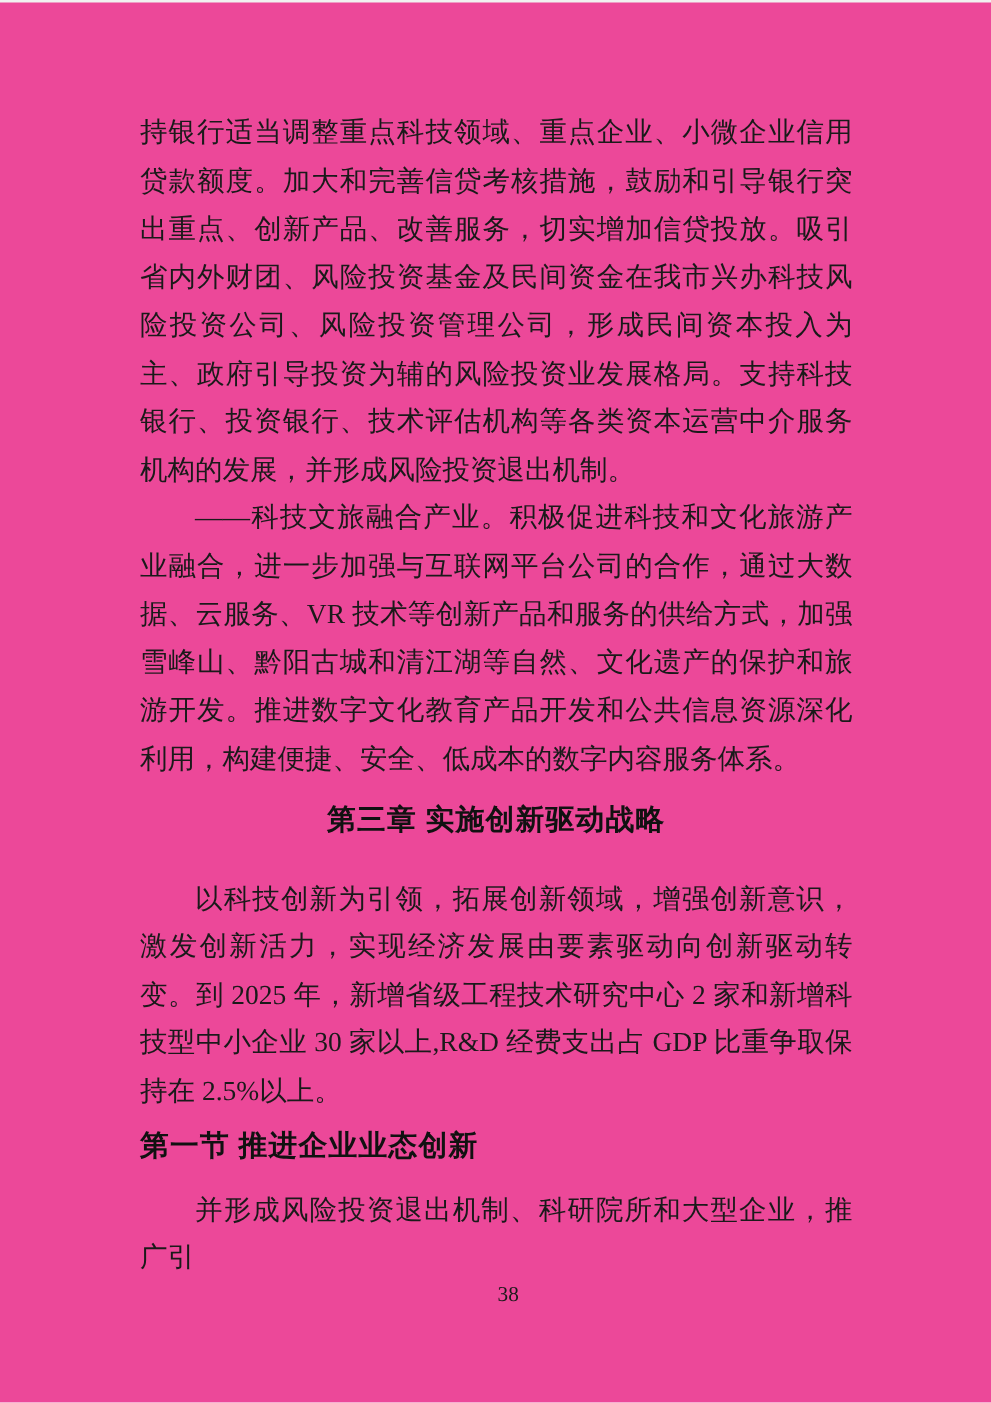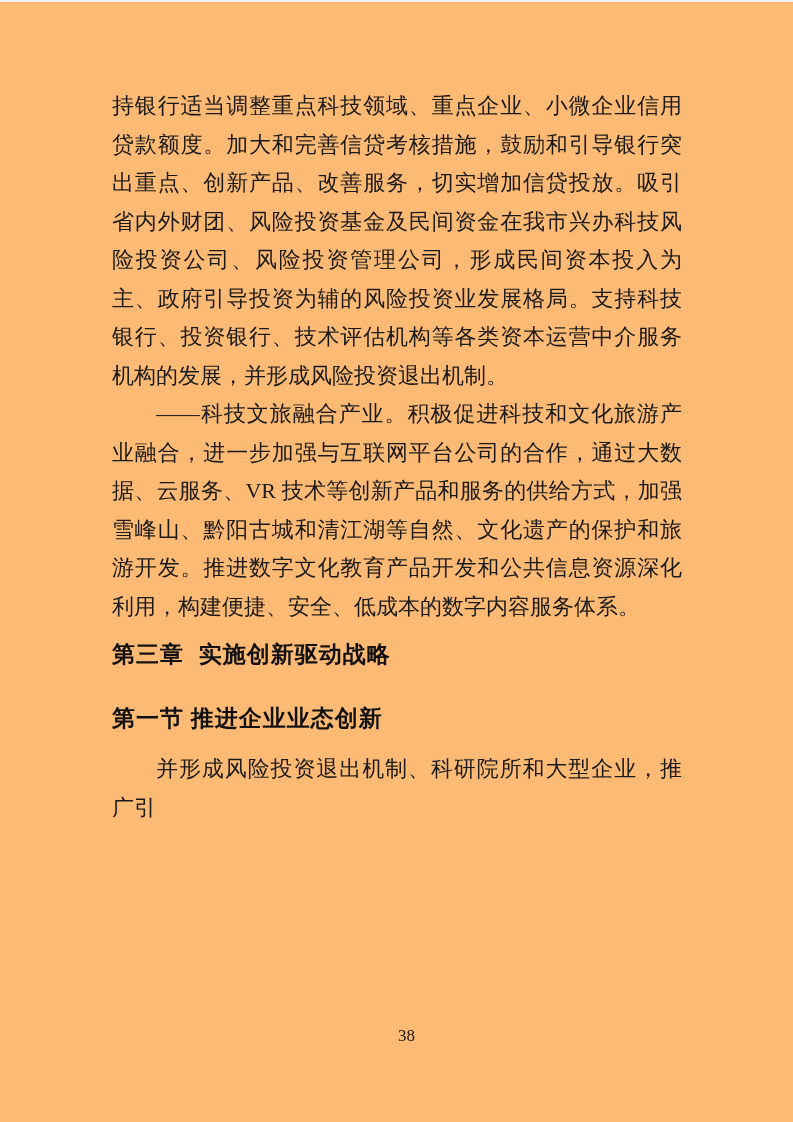--- a/index.html
+++ b/index.html
@@ -4,21 +4,21 @@
 <style>
   html, body {
     margin: 0;
     padding: 0;
     background: #ffffff;
   }
   .page {
     position: relative;
     width: 793px;
     height: 1122px;
-    background: #fdba74;
+    background: #ec4899;
     color: #1a1a1a;
     overflow: hidden;
     box-shadow: inset 0 2px 0 #f1f1f1; 
   }
   .content {
     position: absolute;
     top: 87px;
     left: 112px;
     width: 570px;
     font-family: "Liberation Serif", "DejaVu Serif", serif;
@@ -32,25 +32,25 @@
     word-break: break-all;
   }
   p.indent {
     text-indent: 44px;
   }
   .bold-lead {
     font-weight: normal;
   }
   h1.chapter {
     margin: 11px 0 24px 0;
-    font-family: Liberation Mono, monospace;
+    font-family: Liberation Serif, serif;
     font-size: 23px;
     font-weight: bold;
     line-height: 38.5px;
-    text-align: left;
+    text-align: center;
     text-indent: 0;
     letter-spacing: 1px;
     color: #111111;
   }
   h2.section {
     margin: 6px 0 12px 0;
     font-family: "Liberation Serif", "DejaVu Serif", serif;
     font-size: 23px;
     font-weight: bold;
     line-height: 38.5px;
@@ -76,20 +76,21 @@
 
 <div class="page">
   <div class="content">
 
     <p class="body">持银行适当调整重点科技领域、重点企业、小微企业信用贷款额度。加大和完善信贷考核措施，鼓励和引导银行突出重点、创新产品、改善服务，切实增加信贷投放。吸引省内外财团、风险投资基金及民间资金在我市兴办科技风险投资公司、风险投资管理公司，形成民间资本投入为主、政府引导投资为辅的风险投资业发展格局。支持科技银行、投资银行、技术评估机构等各类资本运营中介服务机构的发展，并形成风险投资退出机制。</p>
 
     <p class="body indent"><span class="bold-lead">——科技文旅融合产业。</span><span>积极促进科技和文化旅游产业融合，进一步加强与互联网平台公司的合作，通过大数据、云服务、VR 技术等创新产品和服务的供给方式，加强雪峰山、黔阳古城和清江湖等自然、文化遗产的保护和旅游开发。推进数字文化教育产品开发和公共信息资源深化利用，构建便捷、安全、低成本的数字内容服务体系。</span></p>
 
     <h1 class="chapter">第三章 实施创新驱动战略</h1>
 
+    <p class="body indent">以科技创新为引领，拓展创新领域，增强创新意识，激发创新活力，实现经济发展由要素驱动向创新驱动转变。到 2025 年，新增省级工程技术研究中心 2 家和新增科技型中小企业 30 家以上,R&amp;D 经费支出占 GDP 比重争取保持在 2.5%以上。</p>
 
     <h2 class="section">第一节 推进企业业态创新</h2>
 
     <p class="body indent">并形成风险投资退出机制、科研院所和大型企业，推广引</p>
 
   </div>
 
   <div class="pagenum">38</div>
 </div>
 

